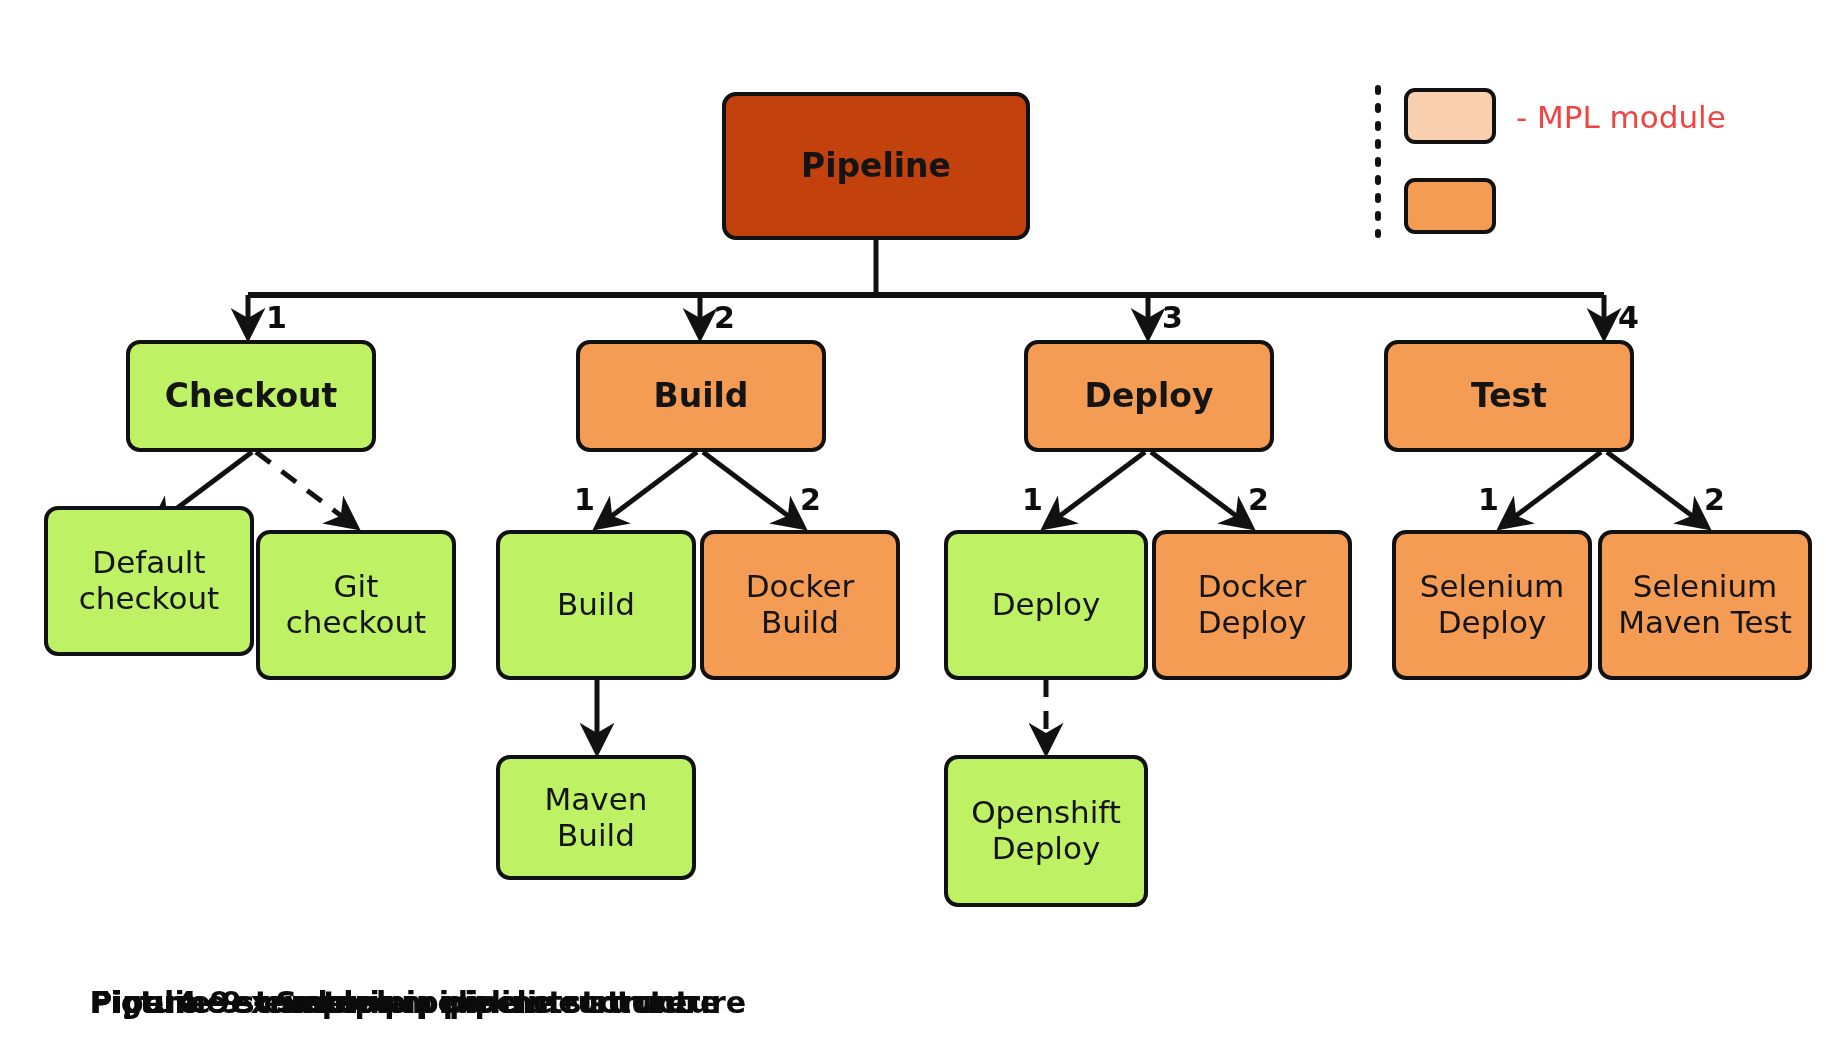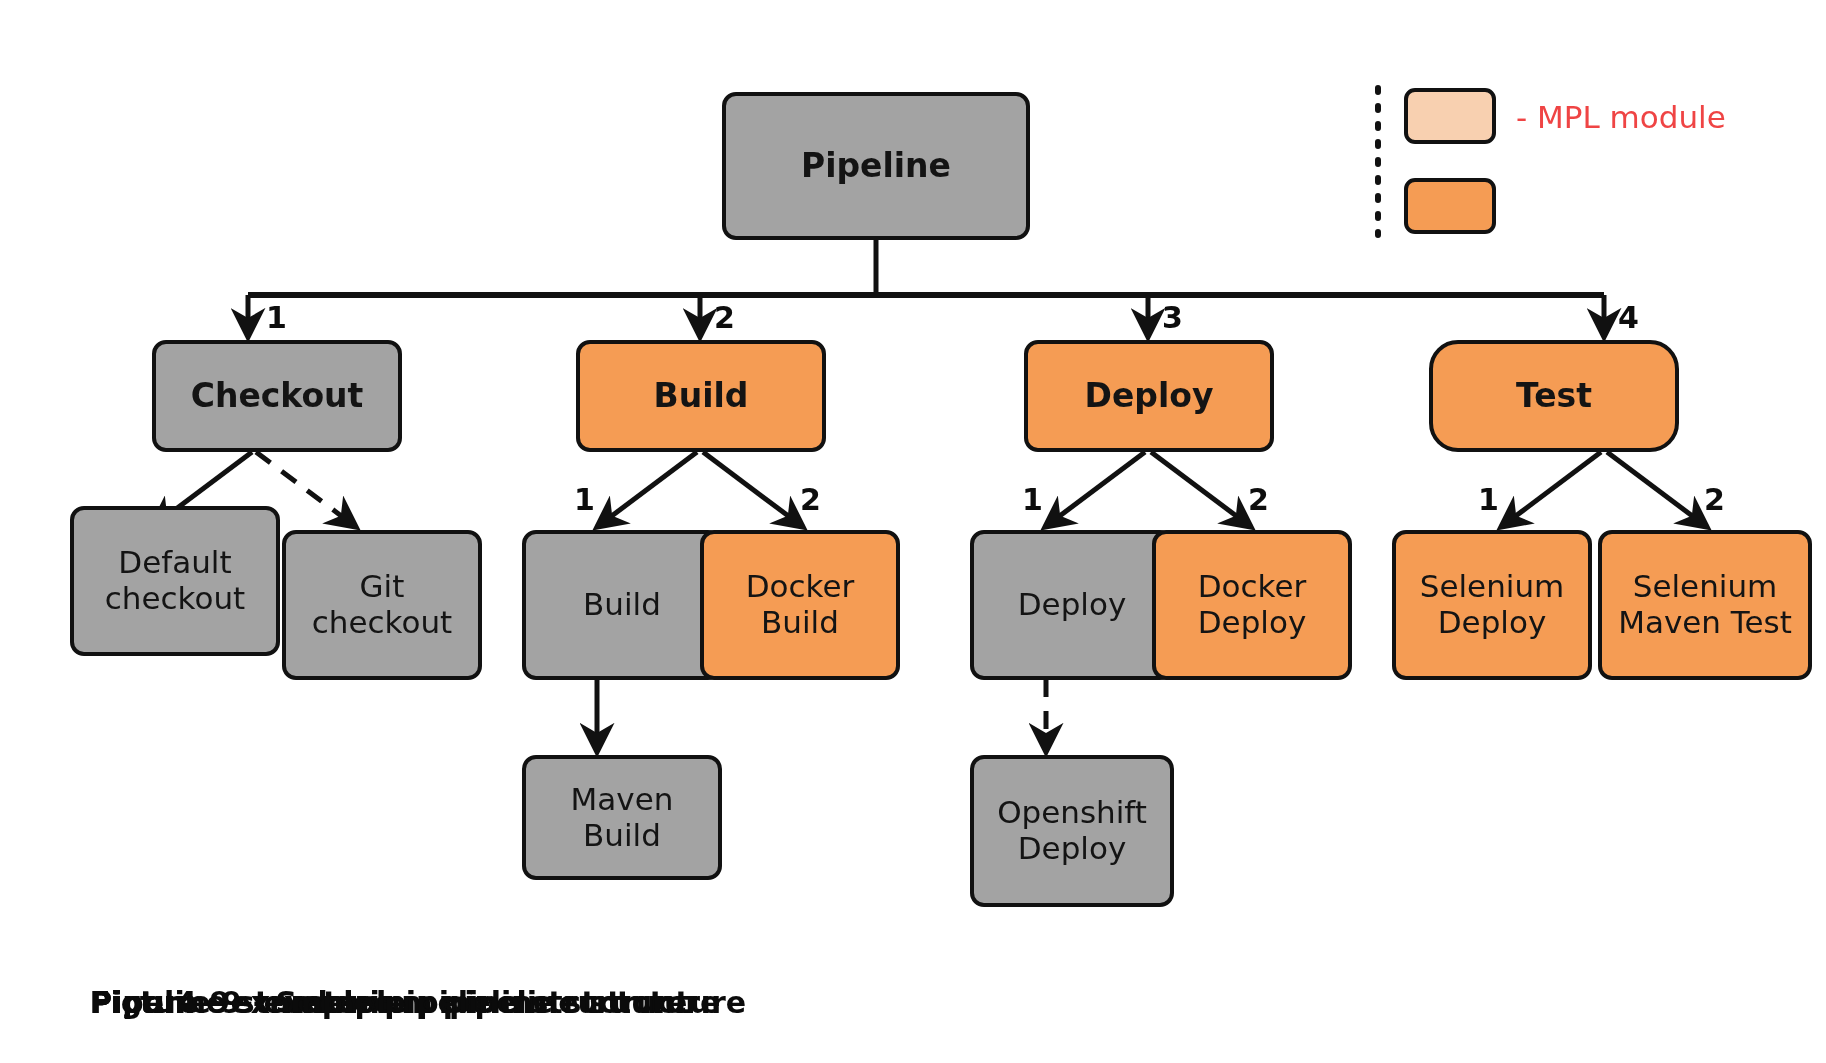--- a/index.html
+++ b/index.html
@@ -31,23 +31,23 @@
     border-radius: 14px;
     display: flex;
     align-items: center;
     justify-content: center;
     text-align: center;
     line-height: 1.16;
     color: #141414;
     white-space: pre-line;
     z-index: 3;
   }
-  .node.mpl  { background: #a3a3a3; margin-left: 26px; }
+  .node.mpl  { background: #bef264; }
   .node.proj { background: #f59c54; }
-  .node.root { background: #a3a3a3; }
+  .node.root { background: #c2410c; }
 
   .node.lvl1 {
     font-weight: bold;
     font-size: 33px;
   }
   .node.root {
     font-weight: bold;
     font-size: 33px;
   }
   .node.leaf {
@@ -168,21 +168,21 @@
 
   <div class="node lvl1 mpl" style="left:126px; top:340px; width:250px; height:112px;">
     <span>Checkout</span>
   </div>
   <div class="node lvl1 proj" style="left:576px; top:340px; width:250px; height:112px;">
     <span>Build</span>
   </div>
   <div class="node lvl1 proj" style="left:1024px; top:340px; width:250px; height:112px;">
     <span>Deploy</span>
   </div>
-  <div class="node lvl1 proj" style="left:1429px; top:340px; width:250px; height:112px;border-radius:29px;">
+  <div class="node lvl1 proj" style="left:1384px; top:340px; width:250px; height:112px;">
     <span>Test</span>
   </div>
 
   <div class="edge-label" style="left:266px; top:300px;">1</div>
   <div class="edge-label" style="left:714px; top:300px;">2</div>
   <div class="edge-label" style="left:1162px; top:300px;">3</div>
   <div class="edge-label" style="left:1618px; top:300px;">4</div>
 
   <div class="node leaf mpl" style="left:44px; top:506px; width:210px; height:150px;">
     <span>Default

